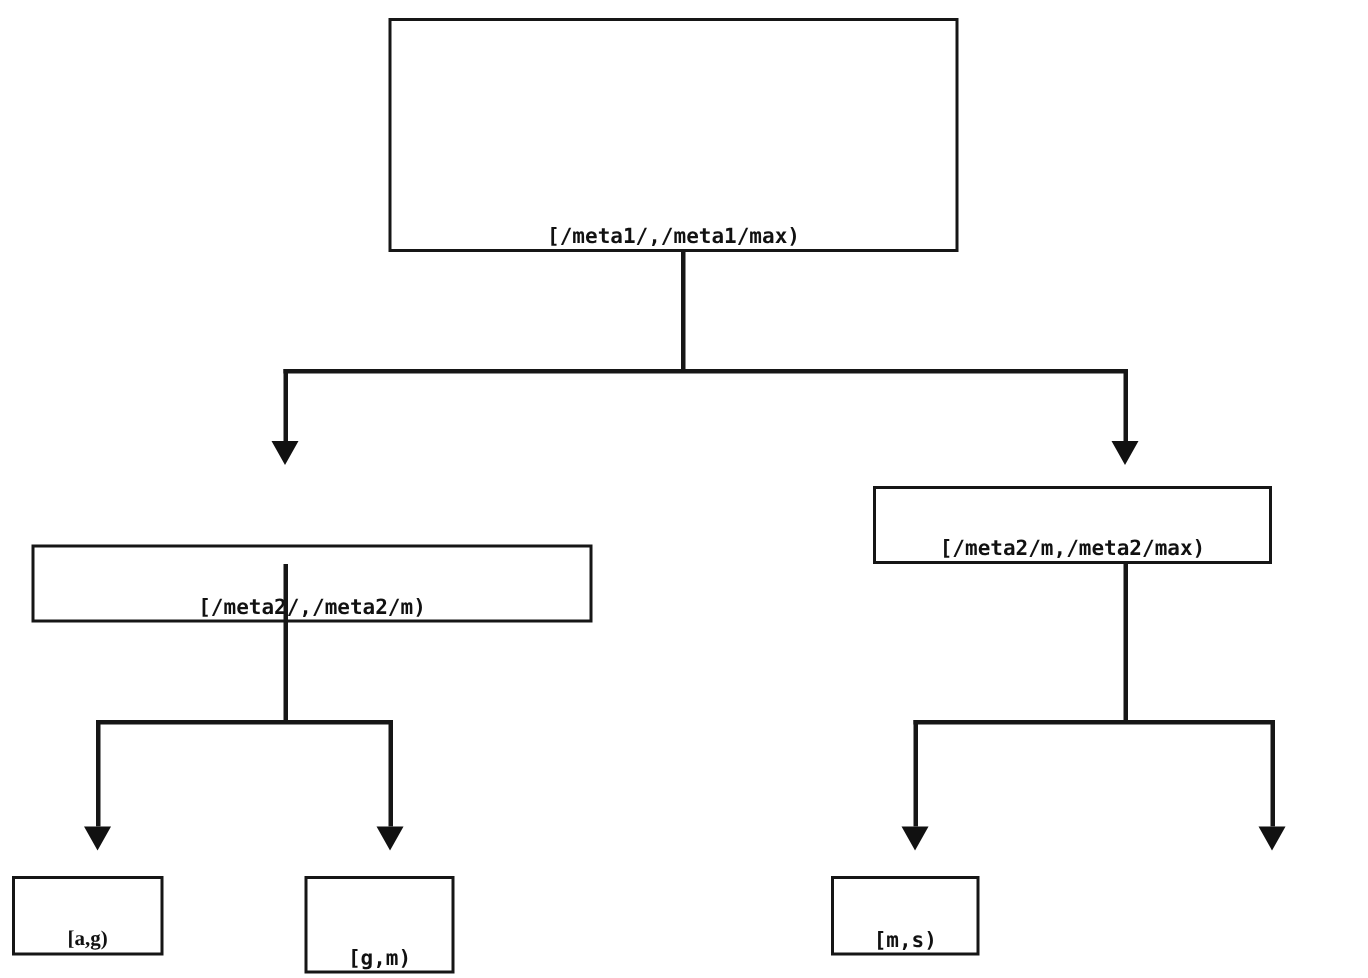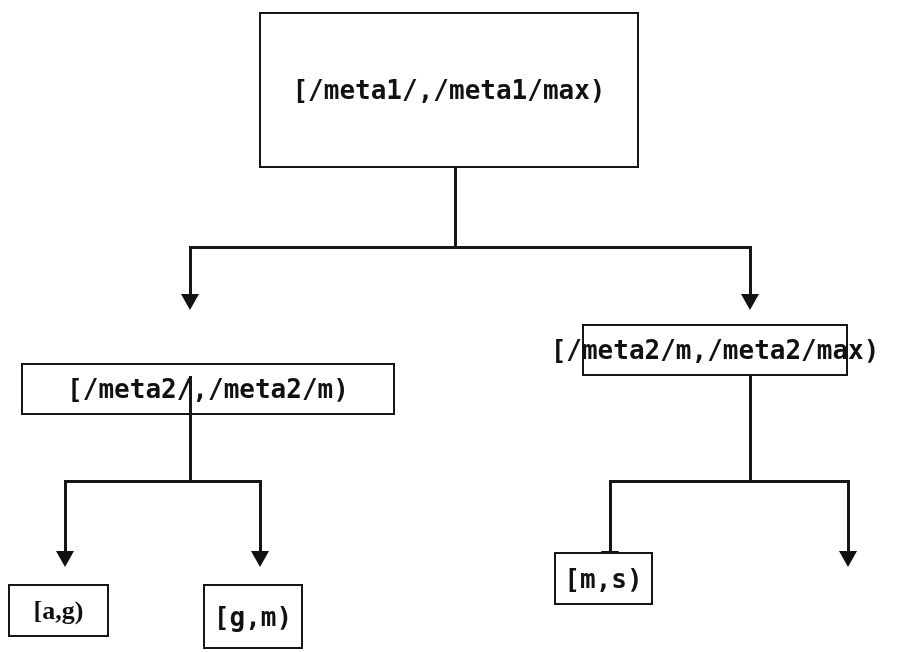--- a/index.html
+++ b/index.html
@@ -14,24 +14,24 @@
     background: #ffffff;
     overflow: hidden;
     font-family: "DejaVu Sans Mono", "Liberation Mono", monospace;
   }
   .node {
     position: absolute;
     box-sizing: border-box;
     border: 2.5px solid #161616;
     background: #ffffff;
     display: flex;
-    align-items: center;
+    align-items: flex-end;
     justify-content: center;
     color: #111111;
-    font-size: 26px;
+    font-size: 14px;
     font-weight: 700;
     white-space: nowrap;
     letter-spacing: 0px;
   }
   .vline {
     position: absolute;
     width: 2.5px;
     background: #161616;
   }
   .hline {
@@ -84,17 +84,17 @@
   <div class="arrow" style="left:601px; top:551px;"></div>
   <div class="vline" style="left:847px; top:480px; height:71px;"></div>
   <div class="arrow" style="left:839px; top:551px;"></div>
 
   <div class="node" style="left:8px; top:584px; width:101px; height:53px;font-family:Liberation Serif, serif;">
     <span>[a,g)</span>
   </div>
   <div class="node" style="left:203px; top:584px; width:100px; height:65px;">
     <span>[g,m)</span>
   </div>
-  <div class="node" style="left:554px; top:552px; width:99px; height:53px;">
+  <div class="node" style="left:554px; top:584px; width:99px; height:53px;">
     <span>[m,s)</span>
   </div>
 
 </div>
 
 </body></html>

